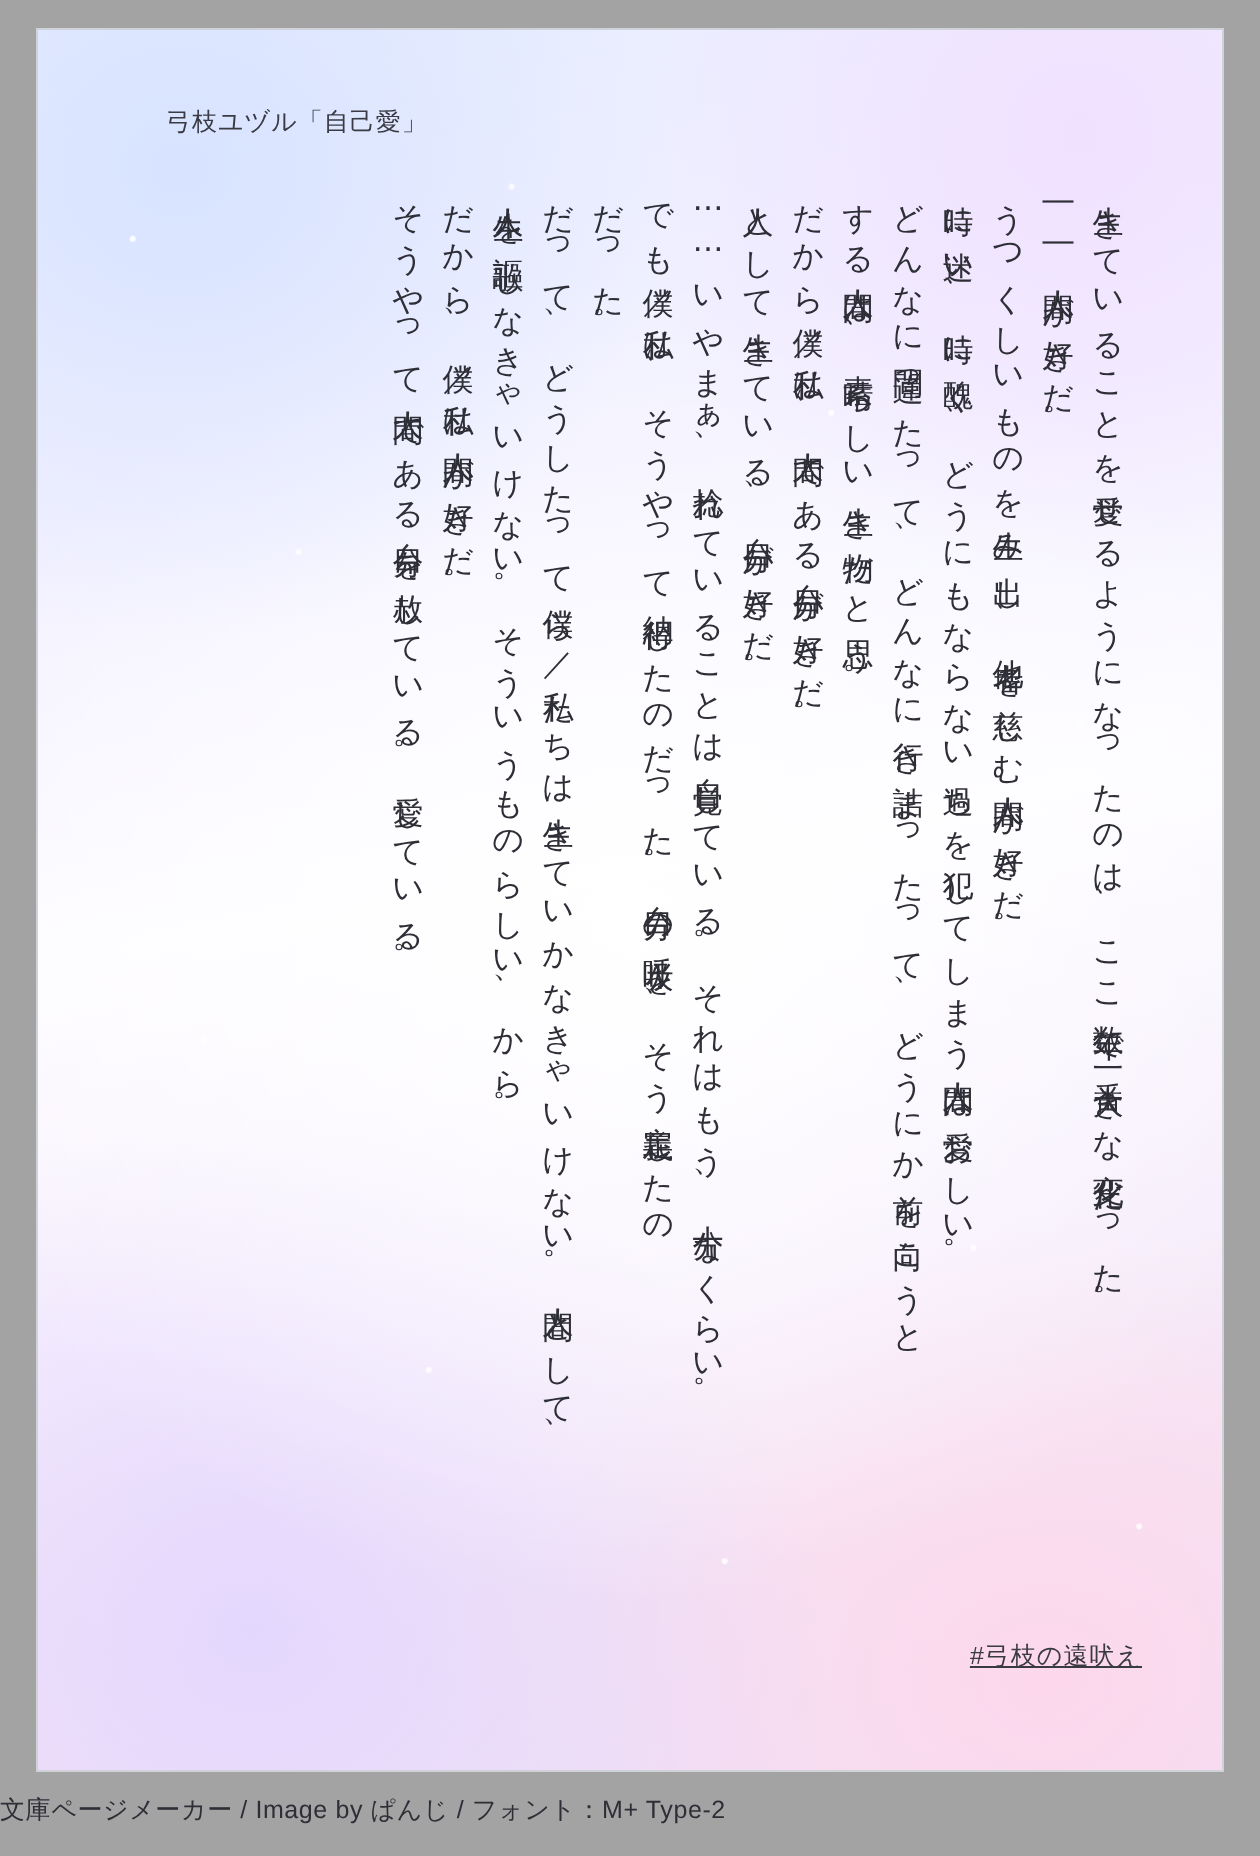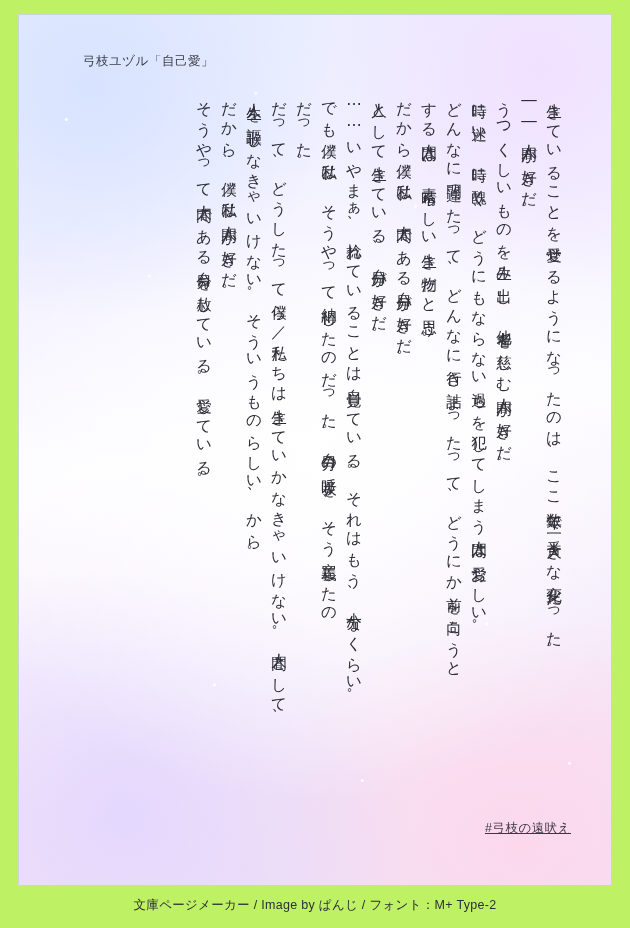--- a/index.html
+++ b/index.html
@@ -12,21 +12,21 @@
     height: 928px;
     font-family: "Liberation Sans", sans-serif;
     -webkit-font-smoothing: antialiased;
   }
 
   .page {
     position: relative;
     width: 630px;
     height: 928px;
     box-sizing: border-box;
-    background: #bef264;
+    background: #a3a3a3;
     overflow: hidden;
   }
 
   
   .card {
     position: absolute;
     left: 18px;
     top: 14px;
     width: 594px;
     height: 872px;
@@ -108,21 +108,20 @@
     flex: 0 0 25px;
     white-space: nowrap;
     overflow: visible;
   }
 
   .footer {
     position: absolute;
     left: 0;
     right: 0;
     bottom: 14px;
-    text-align: center;
     font-size: 12.5px;
     color: #2e2e36;
     letter-spacing: 0.3px;
   }
 </style>
 </head>
 <body>
 
 <div class="page">
 

